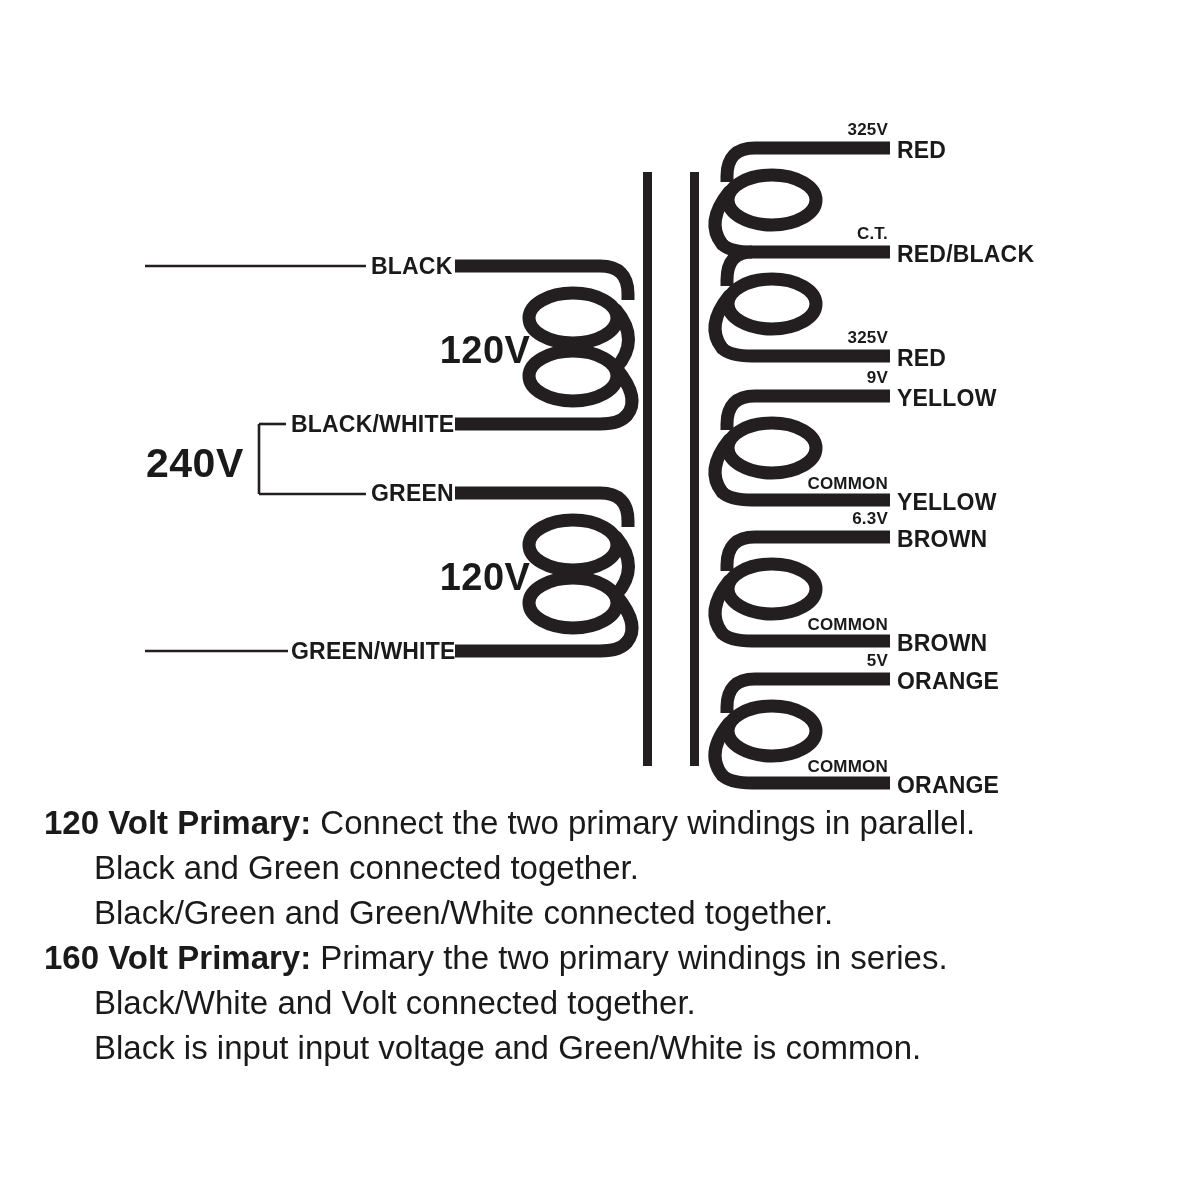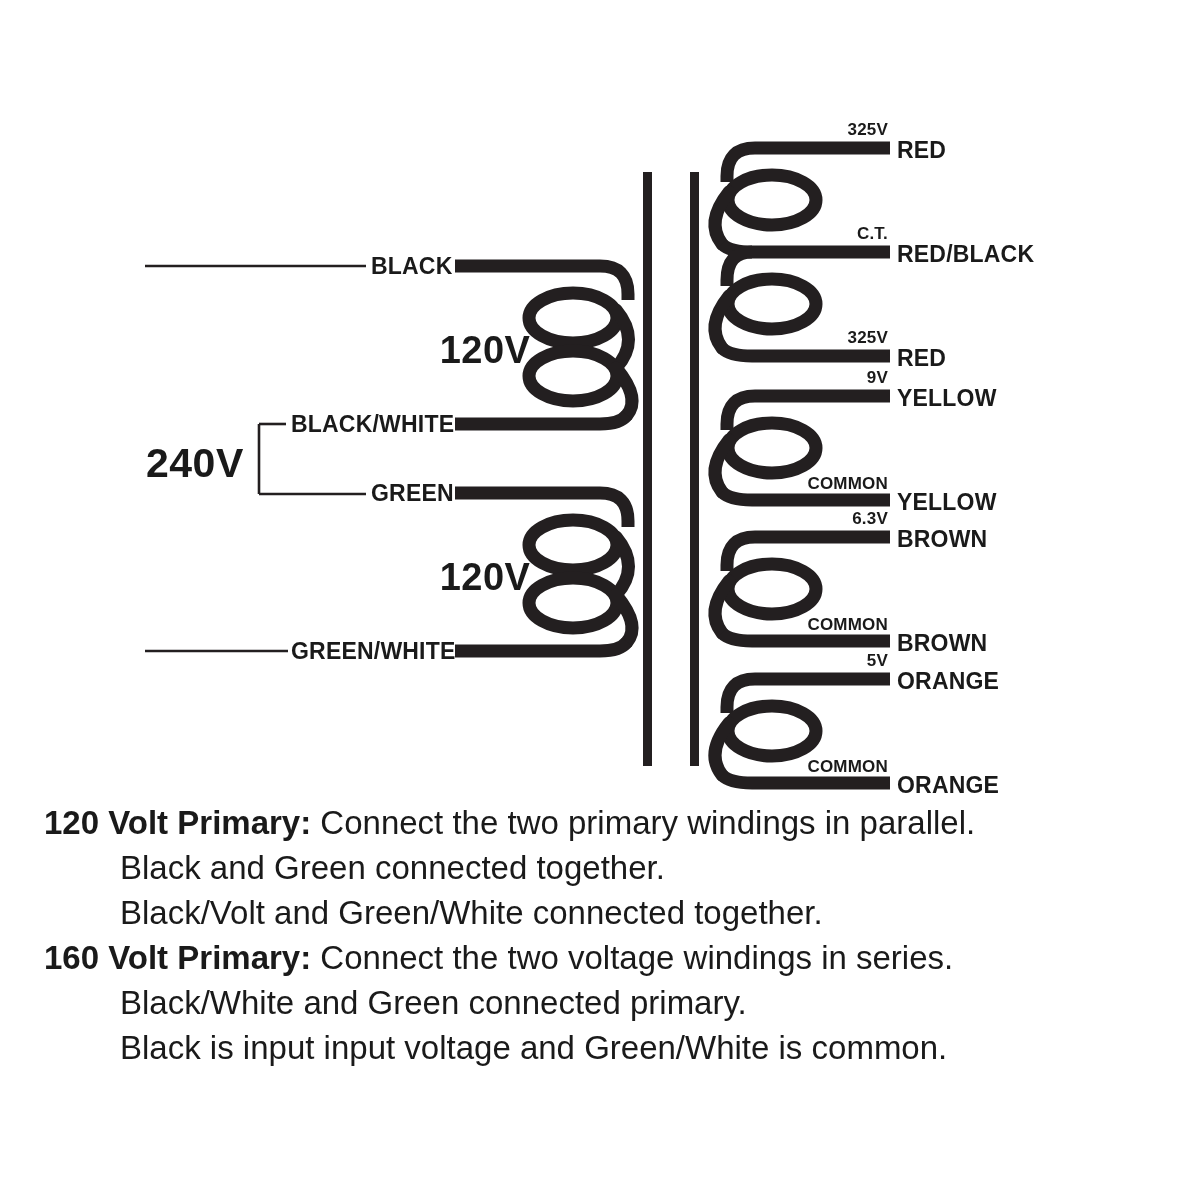--- a/index.html
+++ b/index.html
@@ -90,21 +90,21 @@
   .note-line {
     font-size: 33px;
     line-height: 45px;
     white-space: nowrap;
     color: #1a1a1a;
   }
   .note-line.first {
     padding-left: 44px;
   }
   .note-line.cont {
-    padding-left: 120px;
+    padding-left: 94px;
   }
   .note-head {
     font-weight: bold;
   }
 </style>
 </head>
 <body>
 
 <div id="page">
 
@@ -224,24 +224,24 @@
     <text class="lbl-volt-small" x="888" y="772" text-anchor="end">COMMON</text>
     <text class="lbl-lead" x="897" y="793" text-anchor="start">ORANGE</text>
 
   </svg>
 
   <div class="notes">
 
     <div class="note-block">
       <div class="note-line first"><span class="note-head">120 Volt Primary:</span><span> Connect the two primary windings in parallel.</span></div>
       <div class="note-line cont">Black and Green connected together.</div>
-      <div class="note-line cont">Black/Volt and Green/White connected together.</div>
+      <div class="note-line cont">Black/Green and Green/White connected together.</div>
     </div>
 
     <div class="note-block">
-      <div class="note-line first"><span class="note-head">160 Volt Primary:</span><span> Connect the two voltage windings in series.</span></div>
-      <div class="note-line cont">Black/White and Green connected primary.</div>
+      <div class="note-line first"><span class="note-head">160 Volt Primary:</span><span> Primary the two primary windings in series.</span></div>
+      <div class="note-line cont">Black/White and Volt connected together.</div>
       <div class="note-line cont">Black is input input voltage and Green/White is common.</div>
     </div>
 
   </div>
 
 </div>
 
 </body></html>

